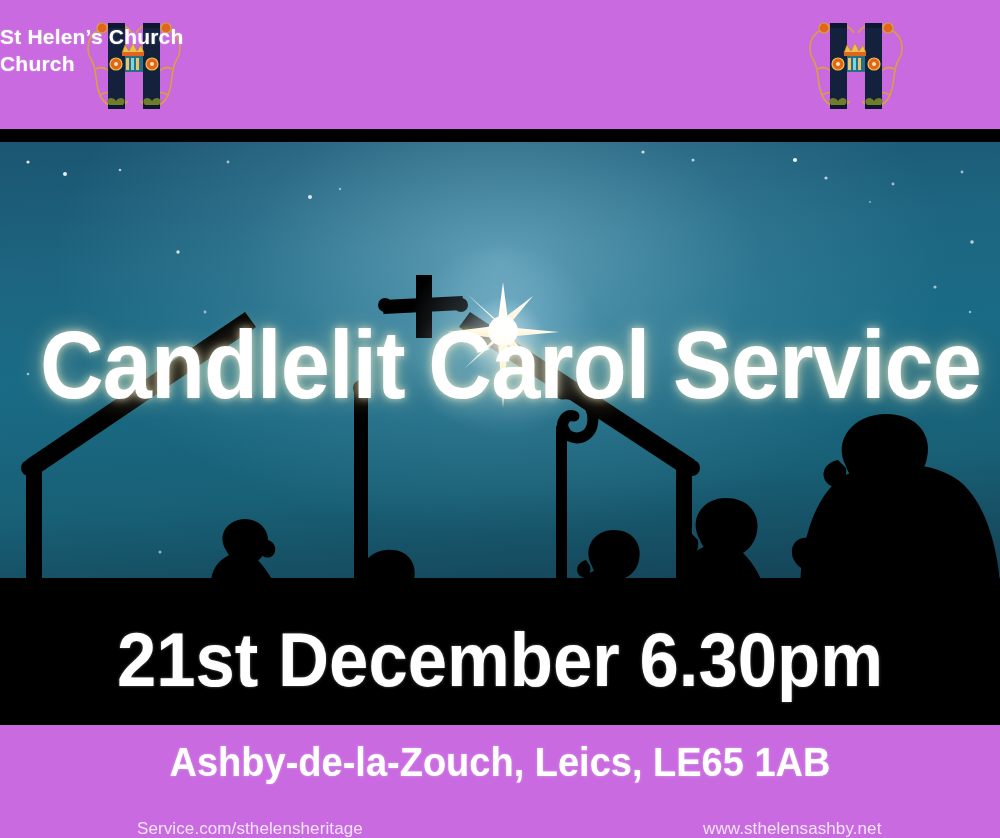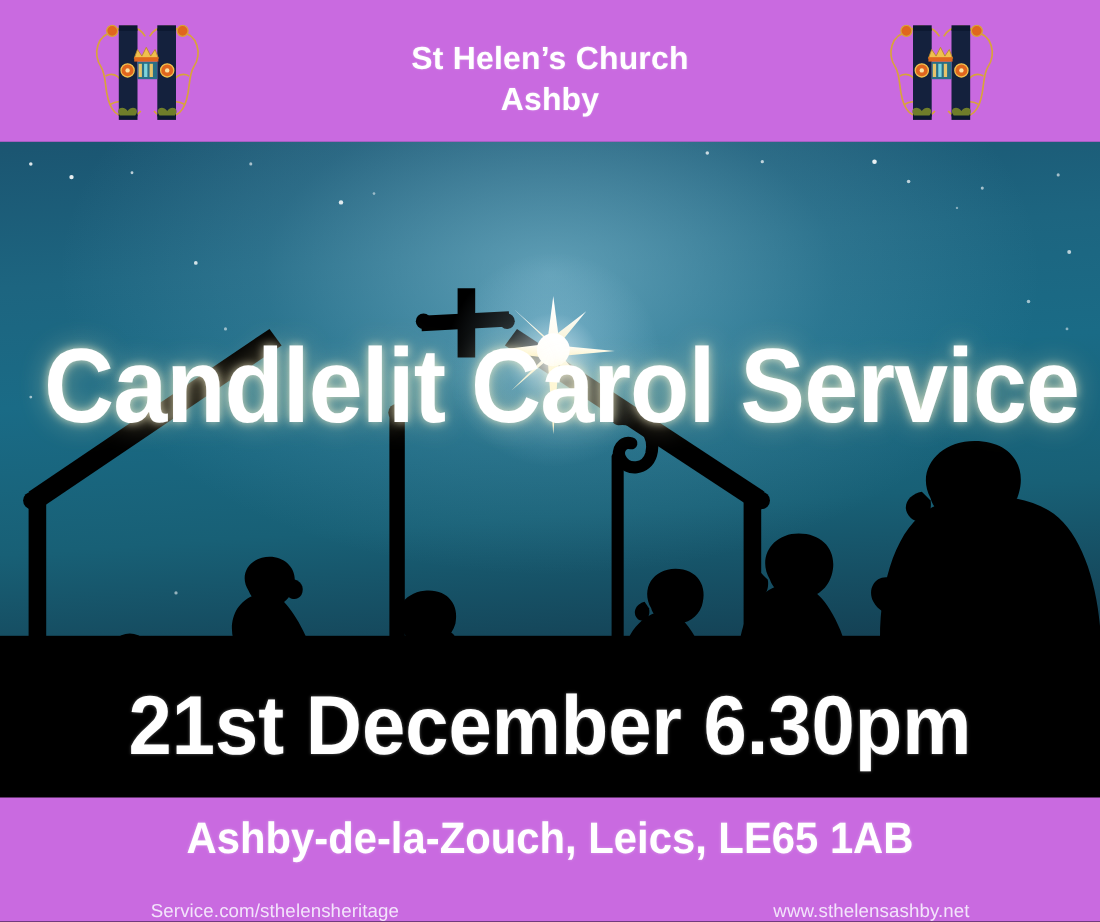--- a/index.html
+++ b/index.html
@@ -17,40 +17,40 @@
   }
 
   
   .band-top{
     position:absolute; left:0; top:0;
     width:1000px; height:129px;
     background:#c96ae0;
     overflow:hidden;
   }
   .church-name{
-    position:absolute; left:0; top:36px; width:1000px;
-    text-align:center;
+    position:absolute; left:0; top:24px; width:1000px;
+    text-align:left;
     color:#fff;
     font-family:"Liberation Sans", sans-serif;
     font-weight:bold;
-    font-size:29px;
+    font-size:21px;
     line-height:1.28;
     letter-spacing:.2px;
     text-shadow:0 0 2px rgba(255,255,255,.35);
   }
   .church-name .l2{ display:block; }
 
   
   .monogram{ position:absolute; top:9px; width:112px; height:112px; }
   .monogram.left{ left:78px; }
   .monogram.right{ left:800px; }
 
   
   .scene{
-    position:absolute; left:0; top:129px;
+    position:absolute; left:0; top:142px;
     width:1000px; height:536px;
     overflow:hidden;
     background:
       radial-gradient(ellipse 620px 380px at 500px 120px, rgba(150,205,225,.55) 0%, rgba(120,180,205,.18) 42%, rgba(0,0,0,0) 72%),
       linear-gradient(176deg,#1b5571 0%,#1d6580 22%,#1a6b86 40%,#186076 62%,#143f52 85%,#0f2b39 100%);
   }
   .scene svg{ position:absolute; left:0; top:0; display:block; }
 
   
   .headline{
@@ -177,21 +177,21 @@
         <circle cx="38" cy="55" r="2" fill="#fbe3a4"></circle>
         <circle cx="74" cy="55" r="2" fill="#fbe3a4"></circle>
 
         <path d="M31 96 C26 90 34 86 38 92 C42 86 50 90 45 96 Z" fill="#6f7d2a"></path>
         <path d="M67 96 C62 90 70 86 74 92 C78 86 86 90 81 96 Z" fill="#6f7d2a"></path>
       </svg>
     </div>
 
     <div class="church-name">
       <span>St Helen’s Church</span>
-      <span class="l2">Ashby</span>
+      <span class="l2">Church</span>
     </div>
 
     <div class="monogram right">
       <svg viewBox="0 0 112 112" width="112" height="112" aria-hidden="true">
         <g fill="none" stroke="#d9a33a" stroke-width="1.5">
           <path d="M26 20 C10 22 6 40 14 52 C20 62 16 78 24 90 C30 99 44 100 50 92"></path>
           <path d="M86 20 C102 22 106 40 98 52 C92 62 96 78 88 90 C82 99 68 100 62 92"></path>
           <path d="M26 20 C34 12 48 14 54 24"></path>
           <path d="M86 20 C78 12 64 14 58 24"></path>
           <path d="M18 60 C26 56 34 62 32 70"></path>

